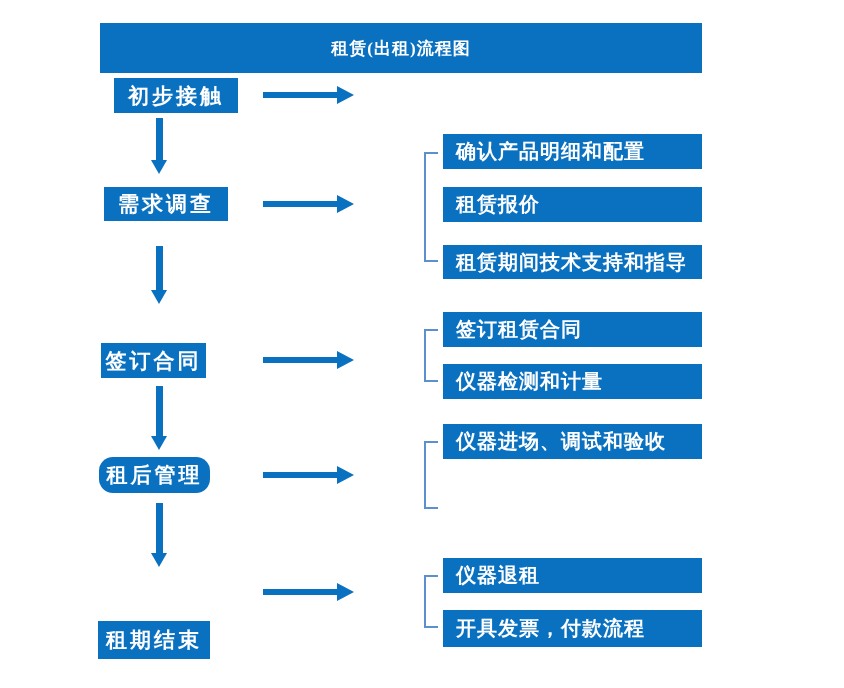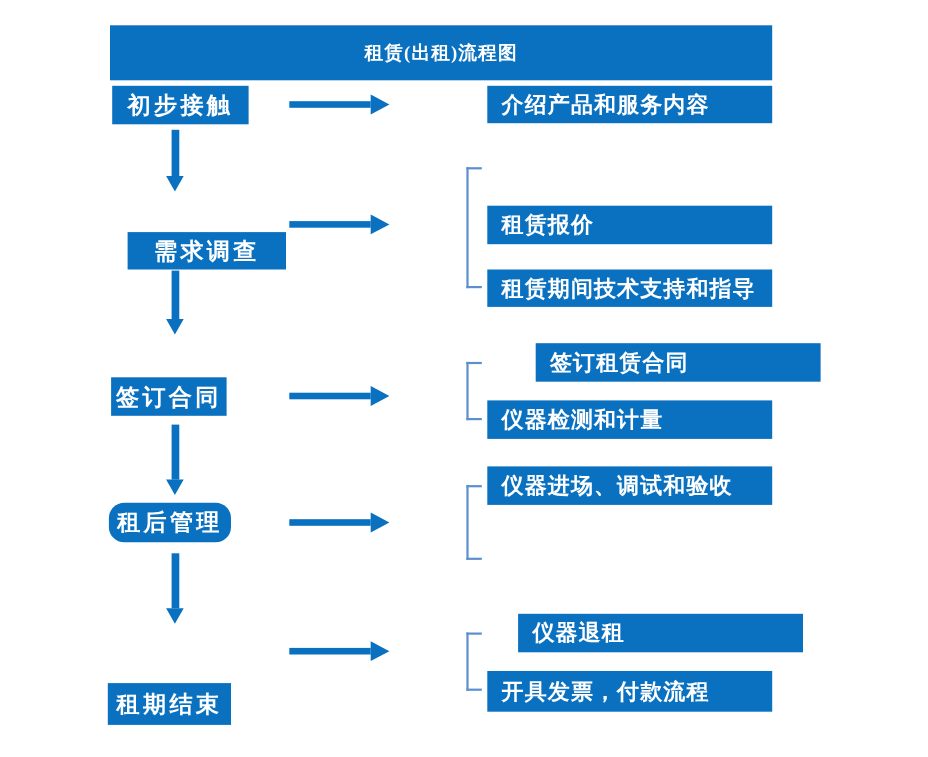--- a/index.html
+++ b/index.html
@@ -51,35 +51,35 @@
   }
   .detail {
     justify-content: flex-start;
     padding-left: 13px;
     font-size: 20px;
     letter-spacing: 1px;
     width: 259px;
     left: 443px;
   }
   
-  #s1 { left:102px; top:78px;  width:124px; height:35px; }
-  #s2 { left:116px; top:187px; width:144px; height:34px;margin-top:24px; }
+  #s1 { left:114px; top:78px;  width:124px; height:35px; }
+  #s2 { left:104px; top:187px; width:124px; height:34px; }
   #s3 { left:101px; top:343px; width:105px; height:35px; }
   #s4 { left:99px;  top:457px; width:111px; height:36px;border-radius:14px; }
   #s5 { left:98px;  top:573px; width:112px; height:38px;margin-top:48px; }
   
   #d1  { top:78px;  height:34px; }
   #d2  { top:134px; height:35px; }
   #d3  { top:187px; height:35px; }
   #d4  { top:245px; height:34px; }
-  #d5  { top:312px; height:35px;margin-left:44px; }
+  #d5  { top:312px; height:35px; }
   #d6  { top:364px; height:35px;font-family:Liberation Serif, serif; }
   #d7  { top:424px; height:35px; }
   #d8  { top:491px; height:36px; }
-  #d9  { top:558px; height:35px;margin-left:28px; }
+  #d9  { top:558px; height:35px; }
   #d10 { top:610px; height:37px; }
   
   .h-arrow {
     position: absolute;
     left: 263px;
     width: 74px;
     height: 6px;
     background: var(--primary);
   }
   .h-arrow::after {
@@ -135,21 +135,21 @@
 <div class="canvas">
 
   <div class="title-banner">租赁(出租)流程图</div>
 
   <div class="box step" id="s1">初步接触</div>
   <div class="box step" id="s2">需求调查</div>
   <div class="box step" id="s3">签订合同</div>
   <div class="box step" id="s4">租后管理</div>
   <div class="box step" id="s5">租期结束</div>
 
-  <div class="box detail" id="d1">介绍产品和服务内容</div>
+  <div class="box detail" id="d2">确认产品明细和配置</div>
   <div class="box detail" id="d3">租赁报价</div>
   <div class="box detail" id="d4">租赁期间技术支持和指导</div>
   <div class="box detail" id="d5">签订租赁合同</div>
   <div class="box detail" id="d6">仪器检测和计量</div>
   <div class="box detail" id="d7">仪器进场、调试和验收</div>
   <div class="box detail" id="d9">仪器退租</div>
   <div class="box detail" id="d10">开具发票，付款流程</div>
 
   <div class="h-arrow" id="ha1"></div>
   <div class="h-arrow" id="ha2"></div>

